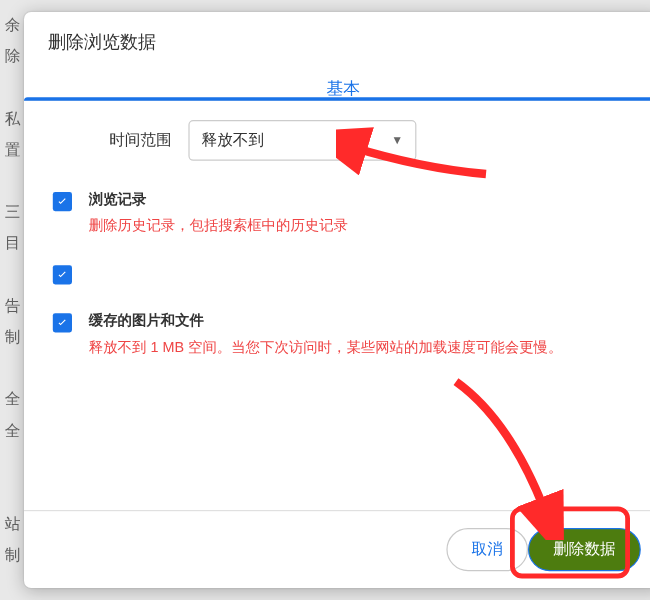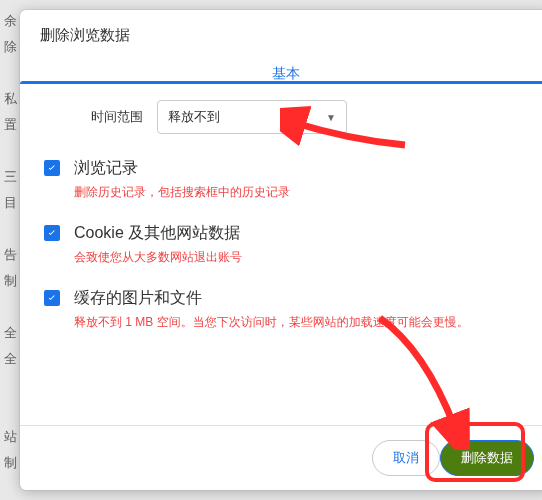--- a/index.html
+++ b/index.html
@@ -80,21 +80,21 @@
     .checkbox {
       width: 16px; height: 16px;
       border-radius: 2px;
       background: #1a73e8;
       display: flex; align-items: center; justify-content: center;
       flex: 0 0 16px;
       margin-top: 2px;
       cursor: pointer;
     }
     .checkbox svg { width: 12px; height: 12px; }
-    .opt-text .t1 { font-size: 16px; color: #333; margin-bottom: 4px; }
+    .opt-text .t1 { font-size: 12px; color: #333; margin-bottom: 4px; font-weight: bold; }
     .opt-text .t2 { font-size: 12px; color: #ef4444; line-height: 1.5; }
     .footer {
       border-top: 1px solid #e0e0e0;
       padding: 14px 18px;
       display: flex; justify-content: flex-end; gap: 0;
       position: relative;
     }
     .btn {
       height: 36px;
       padding: 0 20px;
@@ -156,24 +156,20 @@
             <div class="t1">浏览记录</div>
             <div class="t2">删除历史记录，包括搜索框中的历史记录</div>
           </div>
         </div>
         <div class="option">
           <div class="checkbox">
             <svg viewBox="0 0 24 24">
               <path d="M9 16.2l-3.5-3.5 1.4-1.4L9 13.4l7.1-7.1 1.4 1.4z" fill="#fff"></path>
             </svg>
           </div>
-          <div class="opt-text">
-            <div class="t1">Cookie 及其他网站数据</div>
-            <div class="t2">会致使您从大多数网站退出账号</div>
-          </div>
         </div>
         <div class="option">
           <div class="checkbox">
             <svg viewBox="0 0 24 24">
               <path d="M9 16.2l-3.5-3.5 1.4-1.4L9 13.4l7.1-7.1 1.4 1.4z" fill="#fff"></path>
             </svg>
           </div>
           <div class="opt-text">
             <div class="t1">缓存的图片和文件</div>
             <div class="t2">释放不到 1 MB 空间。当您下次访问时，某些网站的加载速度可能会更慢。</div>

